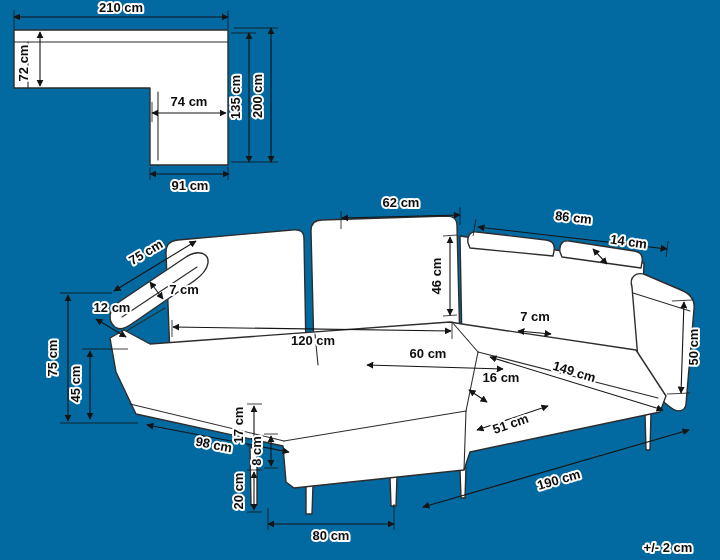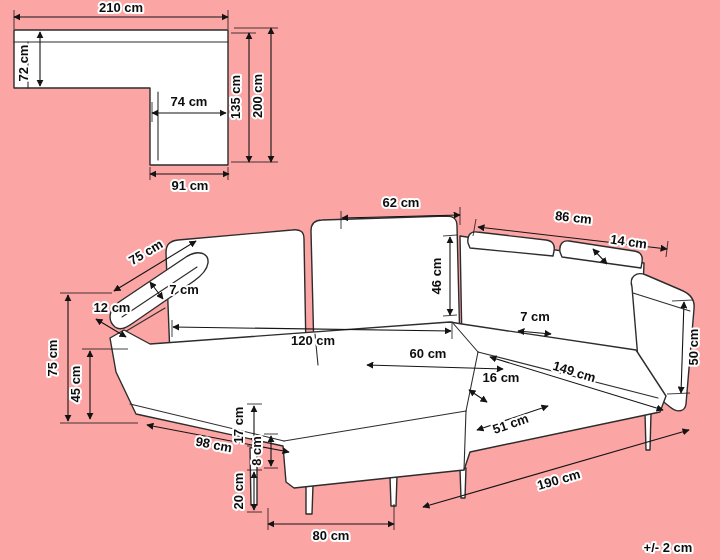--- a/index.html
+++ b/index.html
@@ -1,16 +1,16 @@
 <!DOCTYPE html>
 <html><head>
 <meta charset="utf-8">
 <style>
   html,body{margin:0;padding:0;background:#ffffff;}
-  .canvas{position:relative;width:720px;height:560px;background:#fca5a5;overflow:hidden;}
+  .canvas{position:relative;width:720px;height:560px;background:#0369a1;overflow:hidden;}
   svg{display:block;}
   .outline{fill:#ffffff;stroke:#2d2d2d;stroke-width:1.4;stroke-linejoin:round;stroke-linecap:round;}
   .inner{fill:none;stroke:#2d2d2d;stroke-width:1.1;stroke-linecap:round;}
   .dim{fill:none;stroke:#141414;stroke-width:1.1;}
   .tick{fill:none;stroke:#141414;stroke-width:0.8;}
   text.lbl{font-family:"Liberation Sans","DejaVu Sans",sans-serif;font-size:13px;font-weight:700;fill:#0d0d0d;
            text-anchor:middle;paint-order:stroke;stroke:#ffffff;stroke-width:4px;stroke-linejoin:round;}
 </style>
 </head>
 <body>

